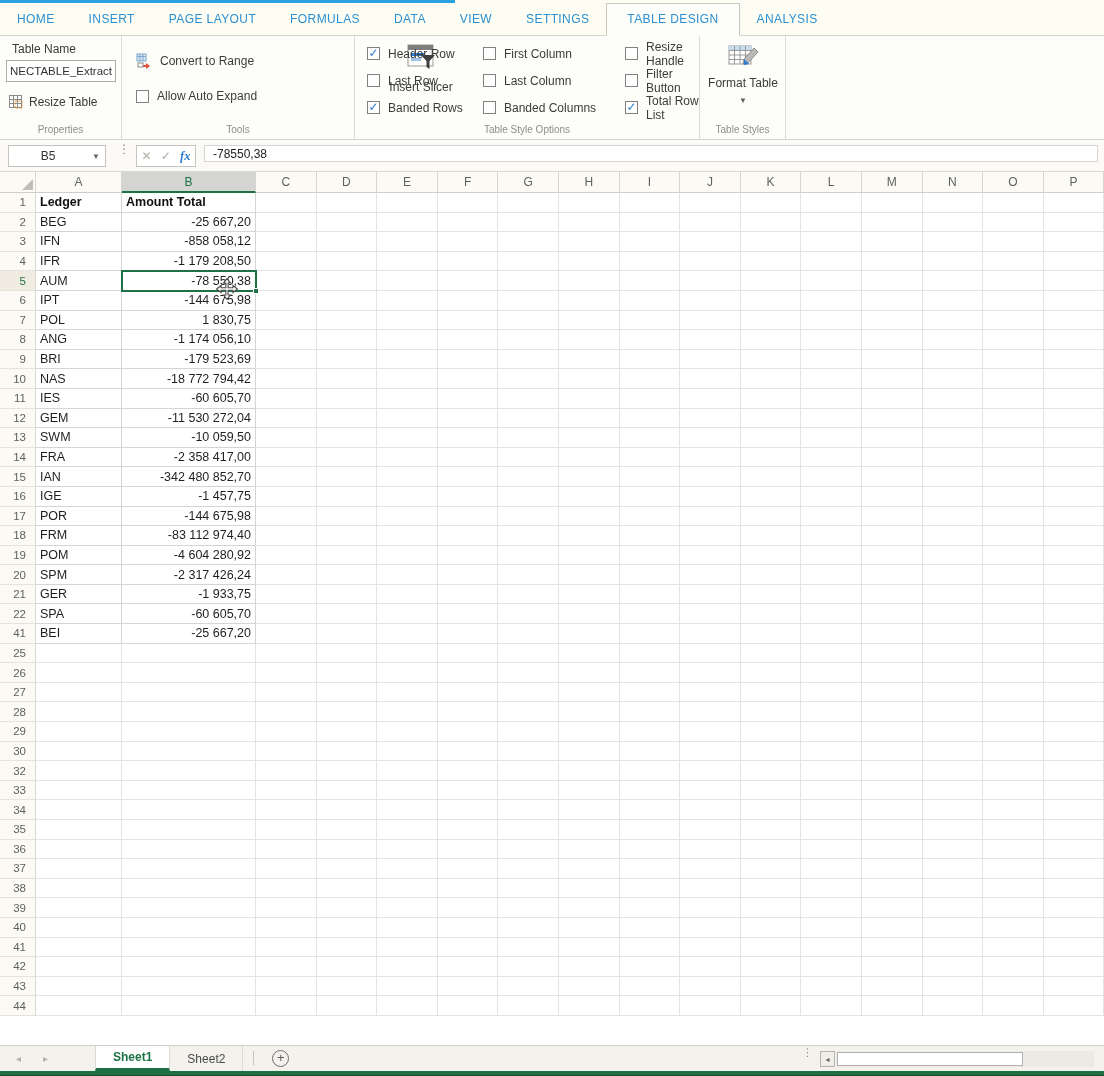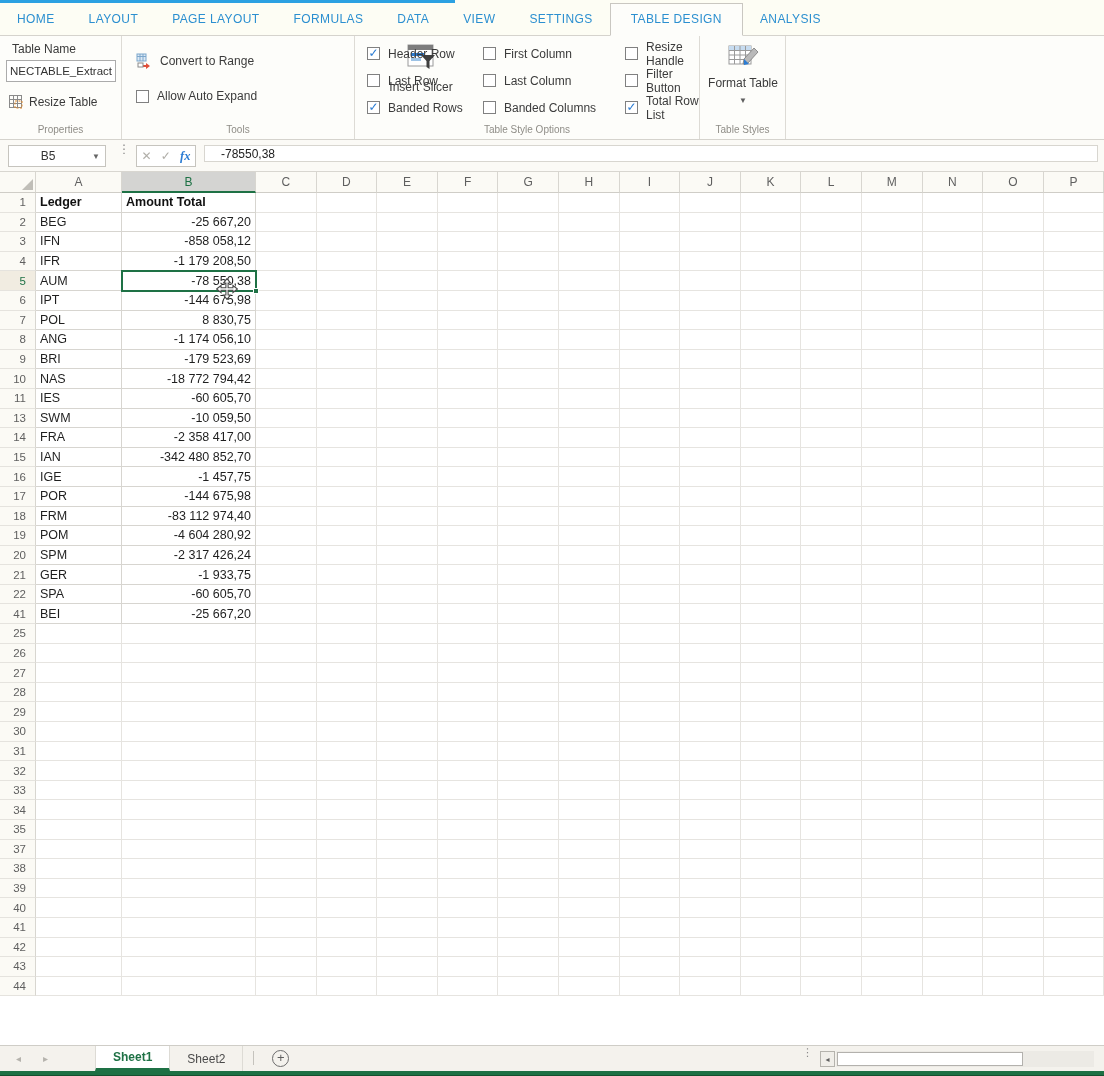--- a/index.html
+++ b/index.html
@@ -43,21 +43,21 @@
   
   .fbar { position:absolute; top:140px; left:0; width:1104px; height:32px; background:#fbfaf6; border-bottom:1px solid #d8d6d0; }
   .name-box { position:absolute; left:8px; top:5px; width:98px; height:22px; background:#fff; border:1px solid #c6c4be; display:flex; align-items:center; font-size:12px; color:#333; }
   .name-box .nb-text { flex:1; text-align:center; }
   .nb-arrow { width:18px; font-size:8px; color:#666; text-align:center; }
   .fbar-dots { position:absolute; left:118px; top:6px; color:#8a8a8a; font-size:12px; letter-spacing:0; line-height:6px; }
   .fx-box { position:absolute; left:136px; top:5px; width:60px; height:22px; background:#fff; border:1px solid #c6c4be; display:flex; align-items:center; justify-content:space-around; }
   .fx-x { color:#b0aeA8; font-size:12px; }
   .fx-check { color:#b0aeA8; font-size:12px; }
   .fx-fx { color:#2b7cd3; font-style:italic; font-weight:bold; font-size:12.5px; font-family:"Liberation Serif",serif; }
-  .formula-input { position:absolute; left:204px; top:5px; width:894px; height:17px; background:#fff; border:1px solid #d8d6d0; font-family:"Liberation Sans",sans-serif; font-size:12px; color:#222; padding:0 16px; }
+  .formula-input { position:absolute; left:204px; top:5px; width:894px; height:17px; background:#fff; border:1px solid #d8d6d0; font-family:"Liberation Sans",sans-serif; font-size:12px; color:#222; padding:0 8px; }
 
   
   .grid { position:absolute; top:172px; left:0; width:1104px; height:873px; overflow:hidden; background:#fff; }
   .colhdr-row { display:flex; height:21px; }
   .corner { width:36px; height:21px; background:#fbfaf5; border-right:1px solid #d8d6d0; border-bottom:1px solid #cfcdc7; position:relative; flex:none; }
   .corner::after { content:""; position:absolute; right:2px; bottom:2px; width:0; height:0; border-bottom:11px solid #c0beb8; border-left:11px solid transparent; }
   .colhdr { height:21px; background:#fbfaf5; border-right:1px solid #d8d6d0; border-bottom:1px solid #cfcdc7; font-size:12px; color:#5f5f5f; display:flex; align-items:center; justify-content:center; flex:none; }
   .colhdr.sel { background:#d4d4d2; color:#1e7145; border-bottom:2px solid #1e7145; }
   .grow { display:flex; height:19.6px; }
   .rowhdr { width:36px; background:#fbfaf5; border-right:1px solid #d8d6d0; border-bottom:1px solid #e5e3de; font-size:11.5px; color:#5f5f5f; display:flex; align-items:center; justify-content:flex-end; padding-right:9px; flex:none; }
@@ -89,21 +89,21 @@
   .icon16 { width:16px; height:16px; flex:none; }
   .icon14 { width:15px; height:15px; flex:none; }
 </style>
 </head>
 <body>
 
 <div class="tabbar">
   <div class="accent-line"></div>
   <div class="tab-list">
       <div class="tab">HOME</div>
-      <div class="tab">LAYOUT</div>
+      <div class="tab">INSERT</div>
       <div class="tab">PAGE LAYOUT</div>
       <div class="tab">FORMULAS</div>
       <div class="tab">DATA</div>
       <div class="tab">VIEW</div>
       <div class="tab">SETTINGS</div>
       <div class="tab active">TABLE DESIGN</div>
       <div class="tab">ANALYSIS</div>
     </div>
 </div>
 
@@ -353,21 +353,21 @@
         <div class="cell" style="width: 60.6px;"></div>
         <div class="cell" style="width: 60.6px;"></div>
         <div class="cell" style="width: 60.6px;"></div>
         <div class="cell" style="width: 60.6px;"></div>
         <div class="cell" style="width: 60.6px;"></div>
         <div class="cell" style="width: 60.6px;"></div>
       </div>
       <div class="grow">
         <div class="rowhdr">7</div>
         <div class="cell tbl al" style="width: 86px;">POL</div>
-        <div class="cell tbl ar" style="width: 134px;">8 830,75</div>
+        <div class="cell tbl ar" style="width: 134px;">1 830,75</div>
         <div class="cell" style="width: 60.6px;"></div>
         <div class="cell" style="width: 60.6px;"></div>
         <div class="cell" style="width: 60.6px;"></div>
         <div class="cell" style="width: 60.6px;"></div>
         <div class="cell" style="width: 60.6px;"></div>
         <div class="cell" style="width: 60.6px;"></div>
         <div class="cell" style="width: 60.6px;"></div>
         <div class="cell" style="width: 60.6px;"></div>
         <div class="cell" style="width: 60.6px;"></div>
         <div class="cell" style="width: 60.6px;"></div>
@@ -446,20 +446,39 @@
         <div class="cell" style="width: 60.6px;"></div>
         <div class="cell" style="width: 60.6px;"></div>
         <div class="cell" style="width: 60.6px;"></div>
         <div class="cell" style="width: 60.6px;"></div>
         <div class="cell" style="width: 60.6px;"></div>
         <div class="cell" style="width: 60.6px;"></div>
         <div class="cell" style="width: 60.6px;"></div>
         <div class="cell" style="width: 60.6px;"></div>
       </div>
       <div class="grow">
+        <div class="rowhdr">12</div>
+        <div class="cell tbl al" style="width: 86px;">GEM</div>
+        <div class="cell tbl ar" style="width: 134px;">-11 530 272,04</div>
+        <div class="cell" style="width: 60.6px;"></div>
+        <div class="cell" style="width: 60.6px;"></div>
+        <div class="cell" style="width: 60.6px;"></div>
+        <div class="cell" style="width: 60.6px;"></div>
+        <div class="cell" style="width: 60.6px;"></div>
+        <div class="cell" style="width: 60.6px;"></div>
+        <div class="cell" style="width: 60.6px;"></div>
+        <div class="cell" style="width: 60.6px;"></div>
+        <div class="cell" style="width: 60.6px;"></div>
+        <div class="cell" style="width: 60.6px;"></div>
+        <div class="cell" style="width: 60.6px;"></div>
+        <div class="cell" style="width: 60.6px;"></div>
+        <div class="cell" style="width: 60.6px;"></div>
+        <div class="cell" style="width: 60.6px;"></div>
+      </div>
+      <div class="grow">
         <div class="rowhdr">13</div>
         <div class="cell tbl al" style="width: 86px;">SWM</div>
         <div class="cell tbl ar" style="width: 134px;">-10 059,50</div>
         <div class="cell" style="width: 60.6px;"></div>
         <div class="cell" style="width: 60.6px;"></div>
         <div class="cell" style="width: 60.6px;"></div>
         <div class="cell" style="width: 60.6px;"></div>
         <div class="cell" style="width: 60.6px;"></div>
         <div class="cell" style="width: 60.6px;"></div>
         <div class="cell" style="width: 60.6px;"></div>
@@ -769,39 +788,20 @@
         <div class="cell" style="width: 60.6px;"></div>
         <div class="cell" style="width: 60.6px;"></div>
         <div class="cell" style="width: 60.6px;"></div>
         <div class="cell" style="width: 60.6px;"></div>
         <div class="cell" style="width: 60.6px;"></div>
         <div class="cell" style="width: 60.6px;"></div>
         <div class="cell" style="width: 60.6px;"></div>
         <div class="cell" style="width: 60.6px;"></div>
       </div>
       <div class="grow">
-        <div class="rowhdr">31</div>
-        <div class="cell" style="width: 86px;"></div>
-        <div class="cell" style="width: 134px;"></div>
-        <div class="cell" style="width: 60.6px;"></div>
-        <div class="cell" style="width: 60.6px;"></div>
-        <div class="cell" style="width: 60.6px;"></div>
-        <div class="cell" style="width: 60.6px;"></div>
-        <div class="cell" style="width: 60.6px;"></div>
-        <div class="cell" style="width: 60.6px;"></div>
-        <div class="cell" style="width: 60.6px;"></div>
-        <div class="cell" style="width: 60.6px;"></div>
-        <div class="cell" style="width: 60.6px;"></div>
-        <div class="cell" style="width: 60.6px;"></div>
-        <div class="cell" style="width: 60.6px;"></div>
-        <div class="cell" style="width: 60.6px;"></div>
-        <div class="cell" style="width: 60.6px;"></div>
-        <div class="cell" style="width: 60.6px;"></div>
-      </div>
-      <div class="grow">
         <div class="rowhdr">32</div>
         <div class="cell" style="width: 86px;"></div>
         <div class="cell" style="width: 134px;"></div>
         <div class="cell" style="width: 60.6px;"></div>
         <div class="cell" style="width: 60.6px;"></div>
         <div class="cell" style="width: 60.6px;"></div>
         <div class="cell" style="width: 60.6px;"></div>
         <div class="cell" style="width: 60.6px;"></div>
         <div class="cell" style="width: 60.6px;"></div>
         <div class="cell" style="width: 60.6px;"></div>
@@ -846,20 +846,39 @@
         <div class="cell" style="width: 60.6px;"></div>
         <div class="cell" style="width: 60.6px;"></div>
         <div class="cell" style="width: 60.6px;"></div>
         <div class="cell" style="width: 60.6px;"></div>
         <div class="cell" style="width: 60.6px;"></div>
         <div class="cell" style="width: 60.6px;"></div>
         <div class="cell" style="width: 60.6px;"></div>
       </div>
       <div class="grow">
         <div class="rowhdr">35</div>
+        <div class="cell" style="width: 86px;"></div>
+        <div class="cell" style="width: 134px;"></div>
+        <div class="cell" style="width: 60.6px;"></div>
+        <div class="cell" style="width: 60.6px;"></div>
+        <div class="cell" style="width: 60.6px;"></div>
+        <div class="cell" style="width: 60.6px;"></div>
+        <div class="cell" style="width: 60.6px;"></div>
+        <div class="cell" style="width: 60.6px;"></div>
+        <div class="cell" style="width: 60.6px;"></div>
+        <div class="cell" style="width: 60.6px;"></div>
+        <div class="cell" style="width: 60.6px;"></div>
+        <div class="cell" style="width: 60.6px;"></div>
+        <div class="cell" style="width: 60.6px;"></div>
+        <div class="cell" style="width: 60.6px;"></div>
+        <div class="cell" style="width: 60.6px;"></div>
+        <div class="cell" style="width: 60.6px;"></div>
+      </div>
+      <div class="grow">
+        <div class="rowhdr">36</div>
         <div class="cell" style="width: 86px;"></div>
         <div class="cell" style="width: 134px;"></div>
         <div class="cell" style="width: 60.6px;"></div>
         <div class="cell" style="width: 60.6px;"></div>
         <div class="cell" style="width: 60.6px;"></div>
         <div class="cell" style="width: 60.6px;"></div>
         <div class="cell" style="width: 60.6px;"></div>
         <div class="cell" style="width: 60.6px;"></div>
         <div class="cell" style="width: 60.6px;"></div>
         <div class="cell" style="width: 60.6px;"></div>

